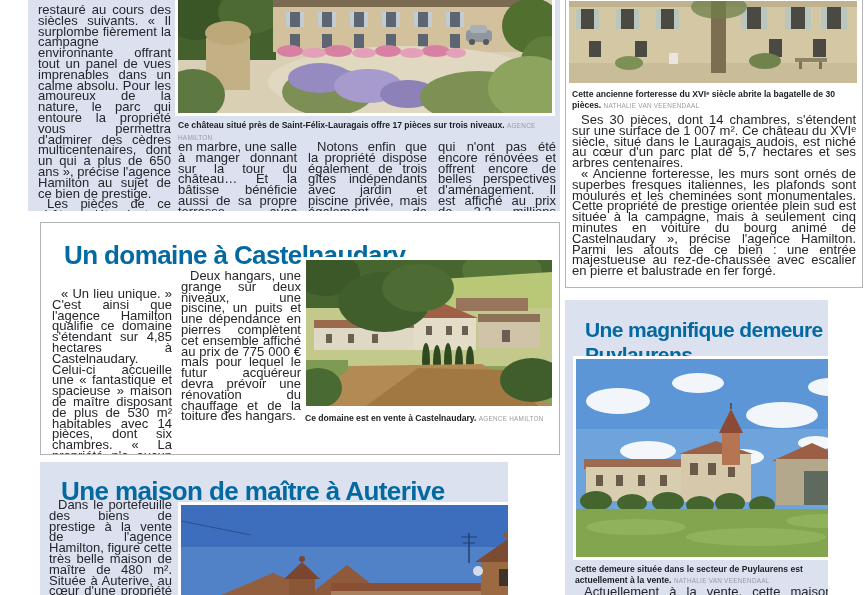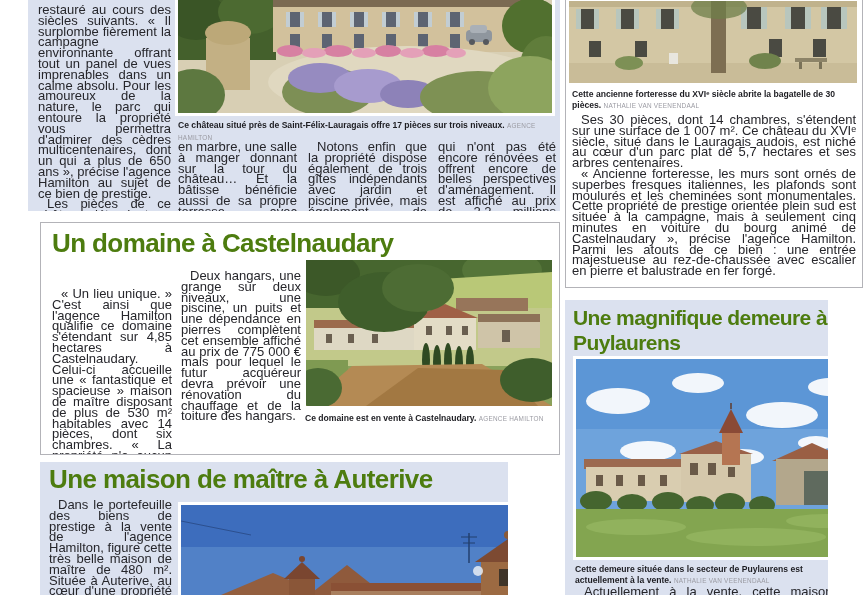--- a/index.html
+++ b/index.html
@@ -4,21 +4,21 @@
 <style>
   html,body{margin:0;padding:0;background:#fff;}
   .page{position:relative;width:865px;height:595px;background:#ffffff;overflow:hidden;
         font-family:"Liberation Sans",sans-serif;color:#26262b;}
   .abs{position:absolute;}
   .panel{position:absolute;background:#dbe1ef;overflow:hidden;}
   .boxed{position:absolute;background:#ffffff;border:1px solid #b3b3b8;overflow:hidden;}
   .bodytext{font-size:13px;line-height:10.8px;text-align:justify;color:#26262b;}
   .bodytext p{margin:0;}
   .bodytext p.ind{text-indent:9px;}
-  .headline{margin:0;font-weight:bold;color:#4d7c0f;letter-spacing:-0.6px;font-family:"Liberation Sans",sans-serif;}
+  .headline{margin:12px;font-weight:bold;color:#0369a1;letter-spacing:-0.6px;font-family:"Liberation Sans",sans-serif;}
   .caption{font-size:8.6px;font-weight:bold;line-height:10.6px;color:#1d1d22;text-align:left;}
   .credit{font-size:6.4px;font-weight:normal;color:#9a9aa2;text-transform:uppercase;letter-spacing:.25px;}
   figure{margin:0;}
   .photo-frame{position:absolute;background:#ffffff;box-sizing:border-box;padding:3px;}
   .photo-frame svg{display:block;}
 </style>
 </head>
 <body>
 
 <div class="page">

